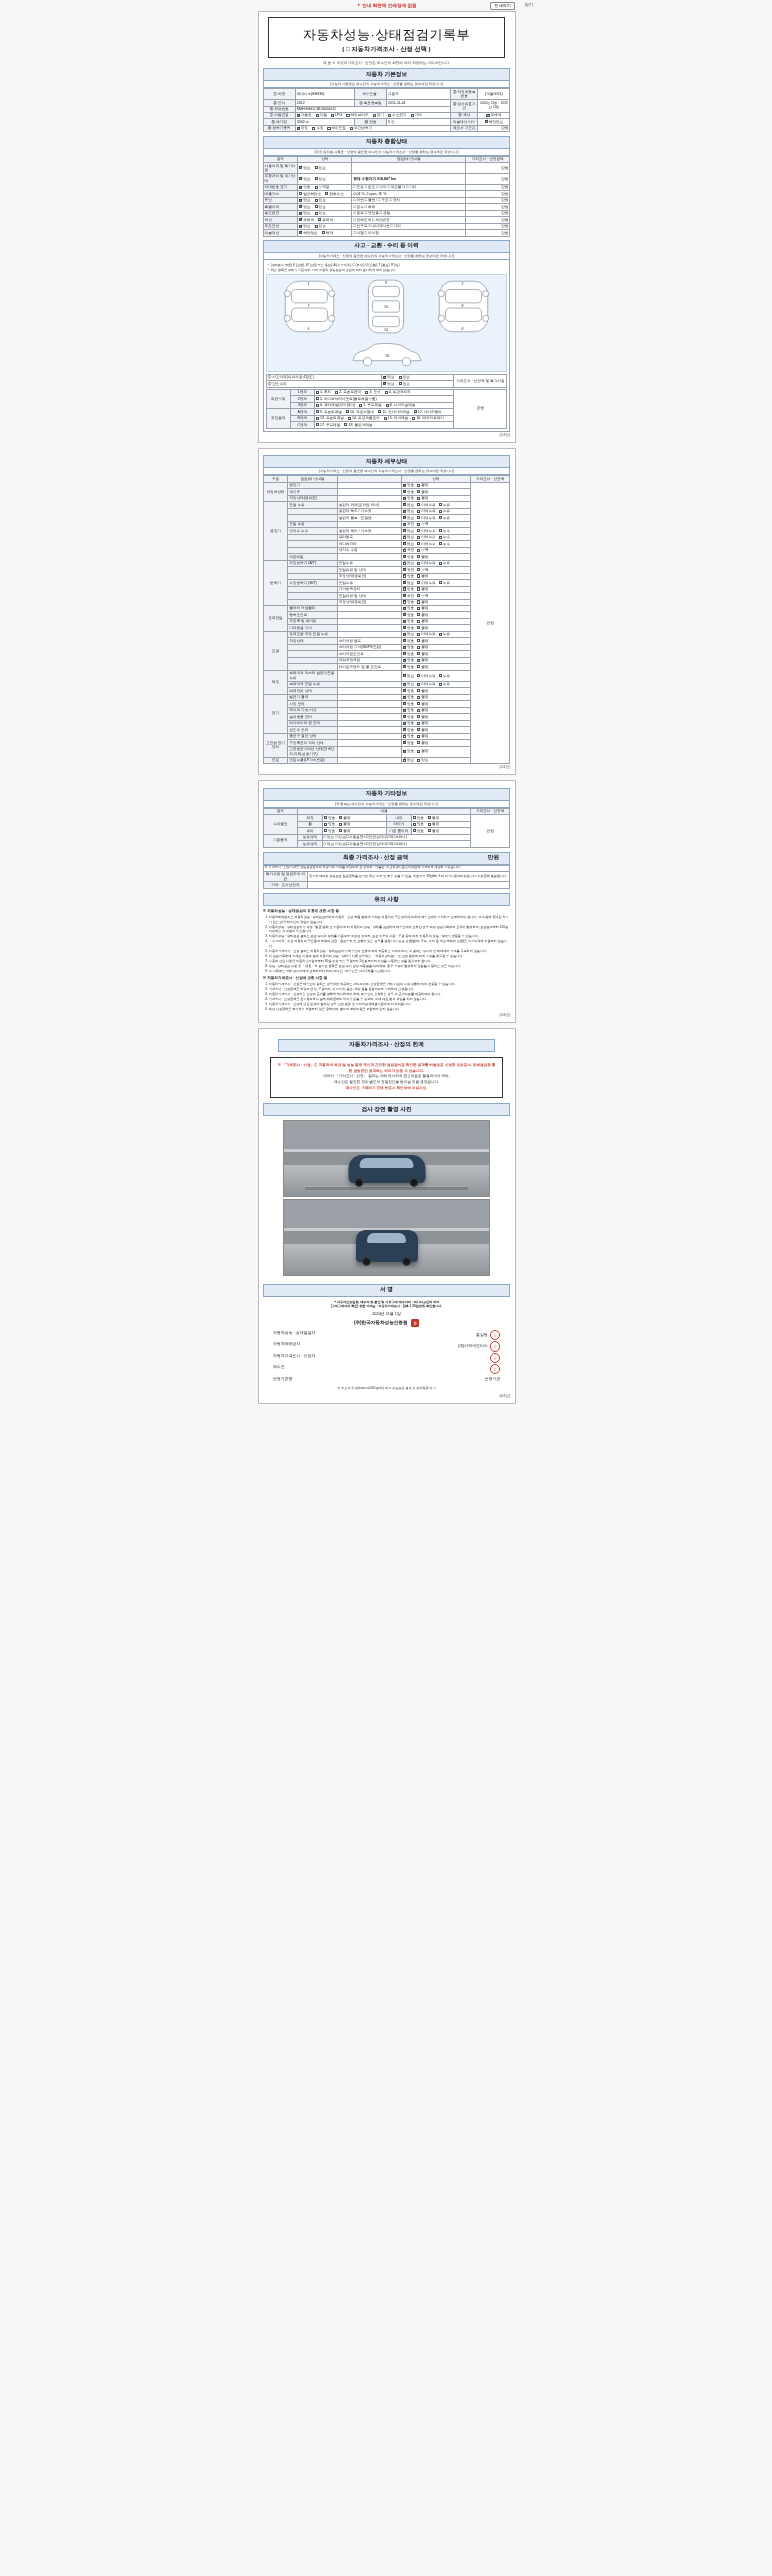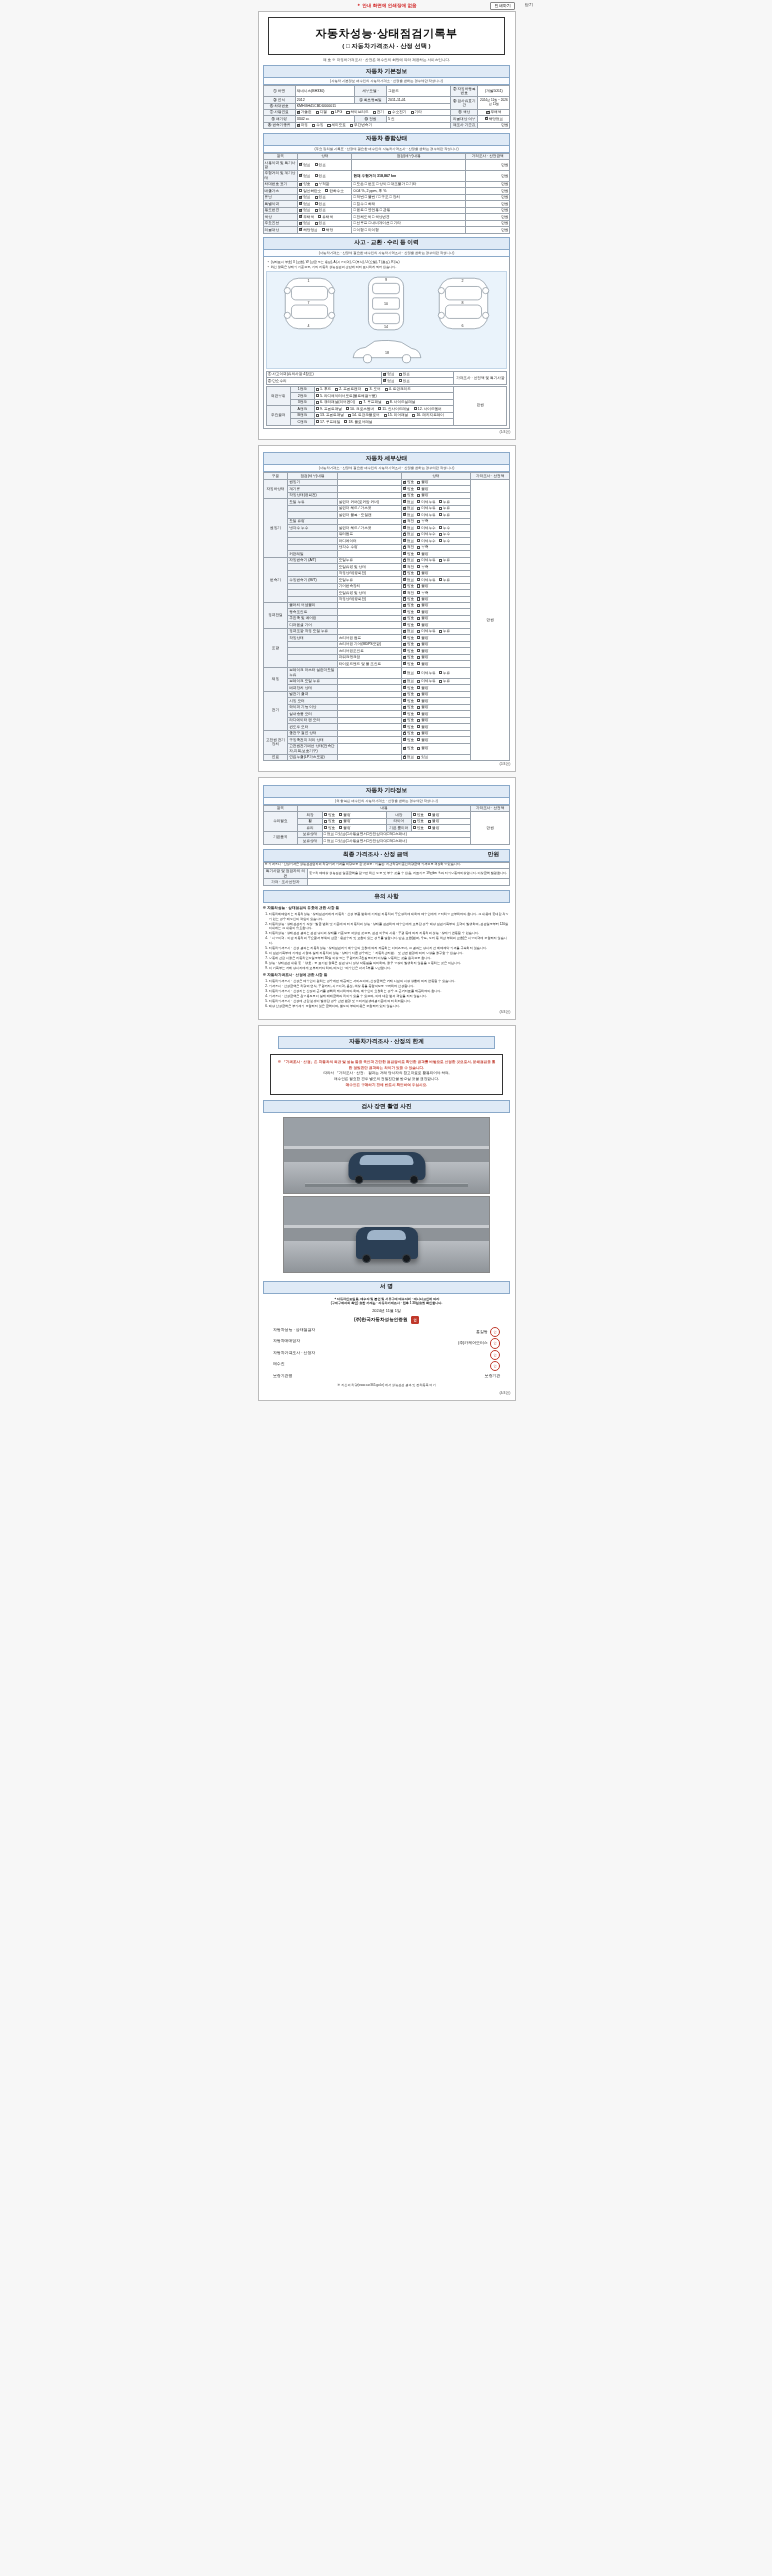--- a/index.html
+++ b/index.html
@@ -30,21 +30,21 @@
   }
 
   .sheet {
     width:258px; margin:0 auto 5.2px auto; background:#fff;
     border:0.5px solid #bbb; padding:3.1px 4.1px 5.2px 4.1px;
     position:relative;
   }
   .pagemark { text-align:right; font-size:3.6px; color:#555; margin:1px 0 0 0; }
 
   h1.doc-title {
-    text-align:center; font-size:11px; font-weight:bold; margin:5.2px 0 1px 0;
+    text-align:center; font-size:13px; font-weight:normal; margin:5.2px 0 1px 0;
     letter-spacing:0.5px;
   }
   h2.doc-sub {
     text-align:center; font-size:6.2px; font-weight:bold; margin:0 0 1px 0;
   }
   .title-box {
     border:0.5px solid #333; padding:2.1px 0 2.1px 0; margin:2.1px 5.2px 3.1px 5.2px;
   }
   .lawline { text-align:center; font-size:3.6px; color:#333; margin:1px 0 3.1px 0; }
 

